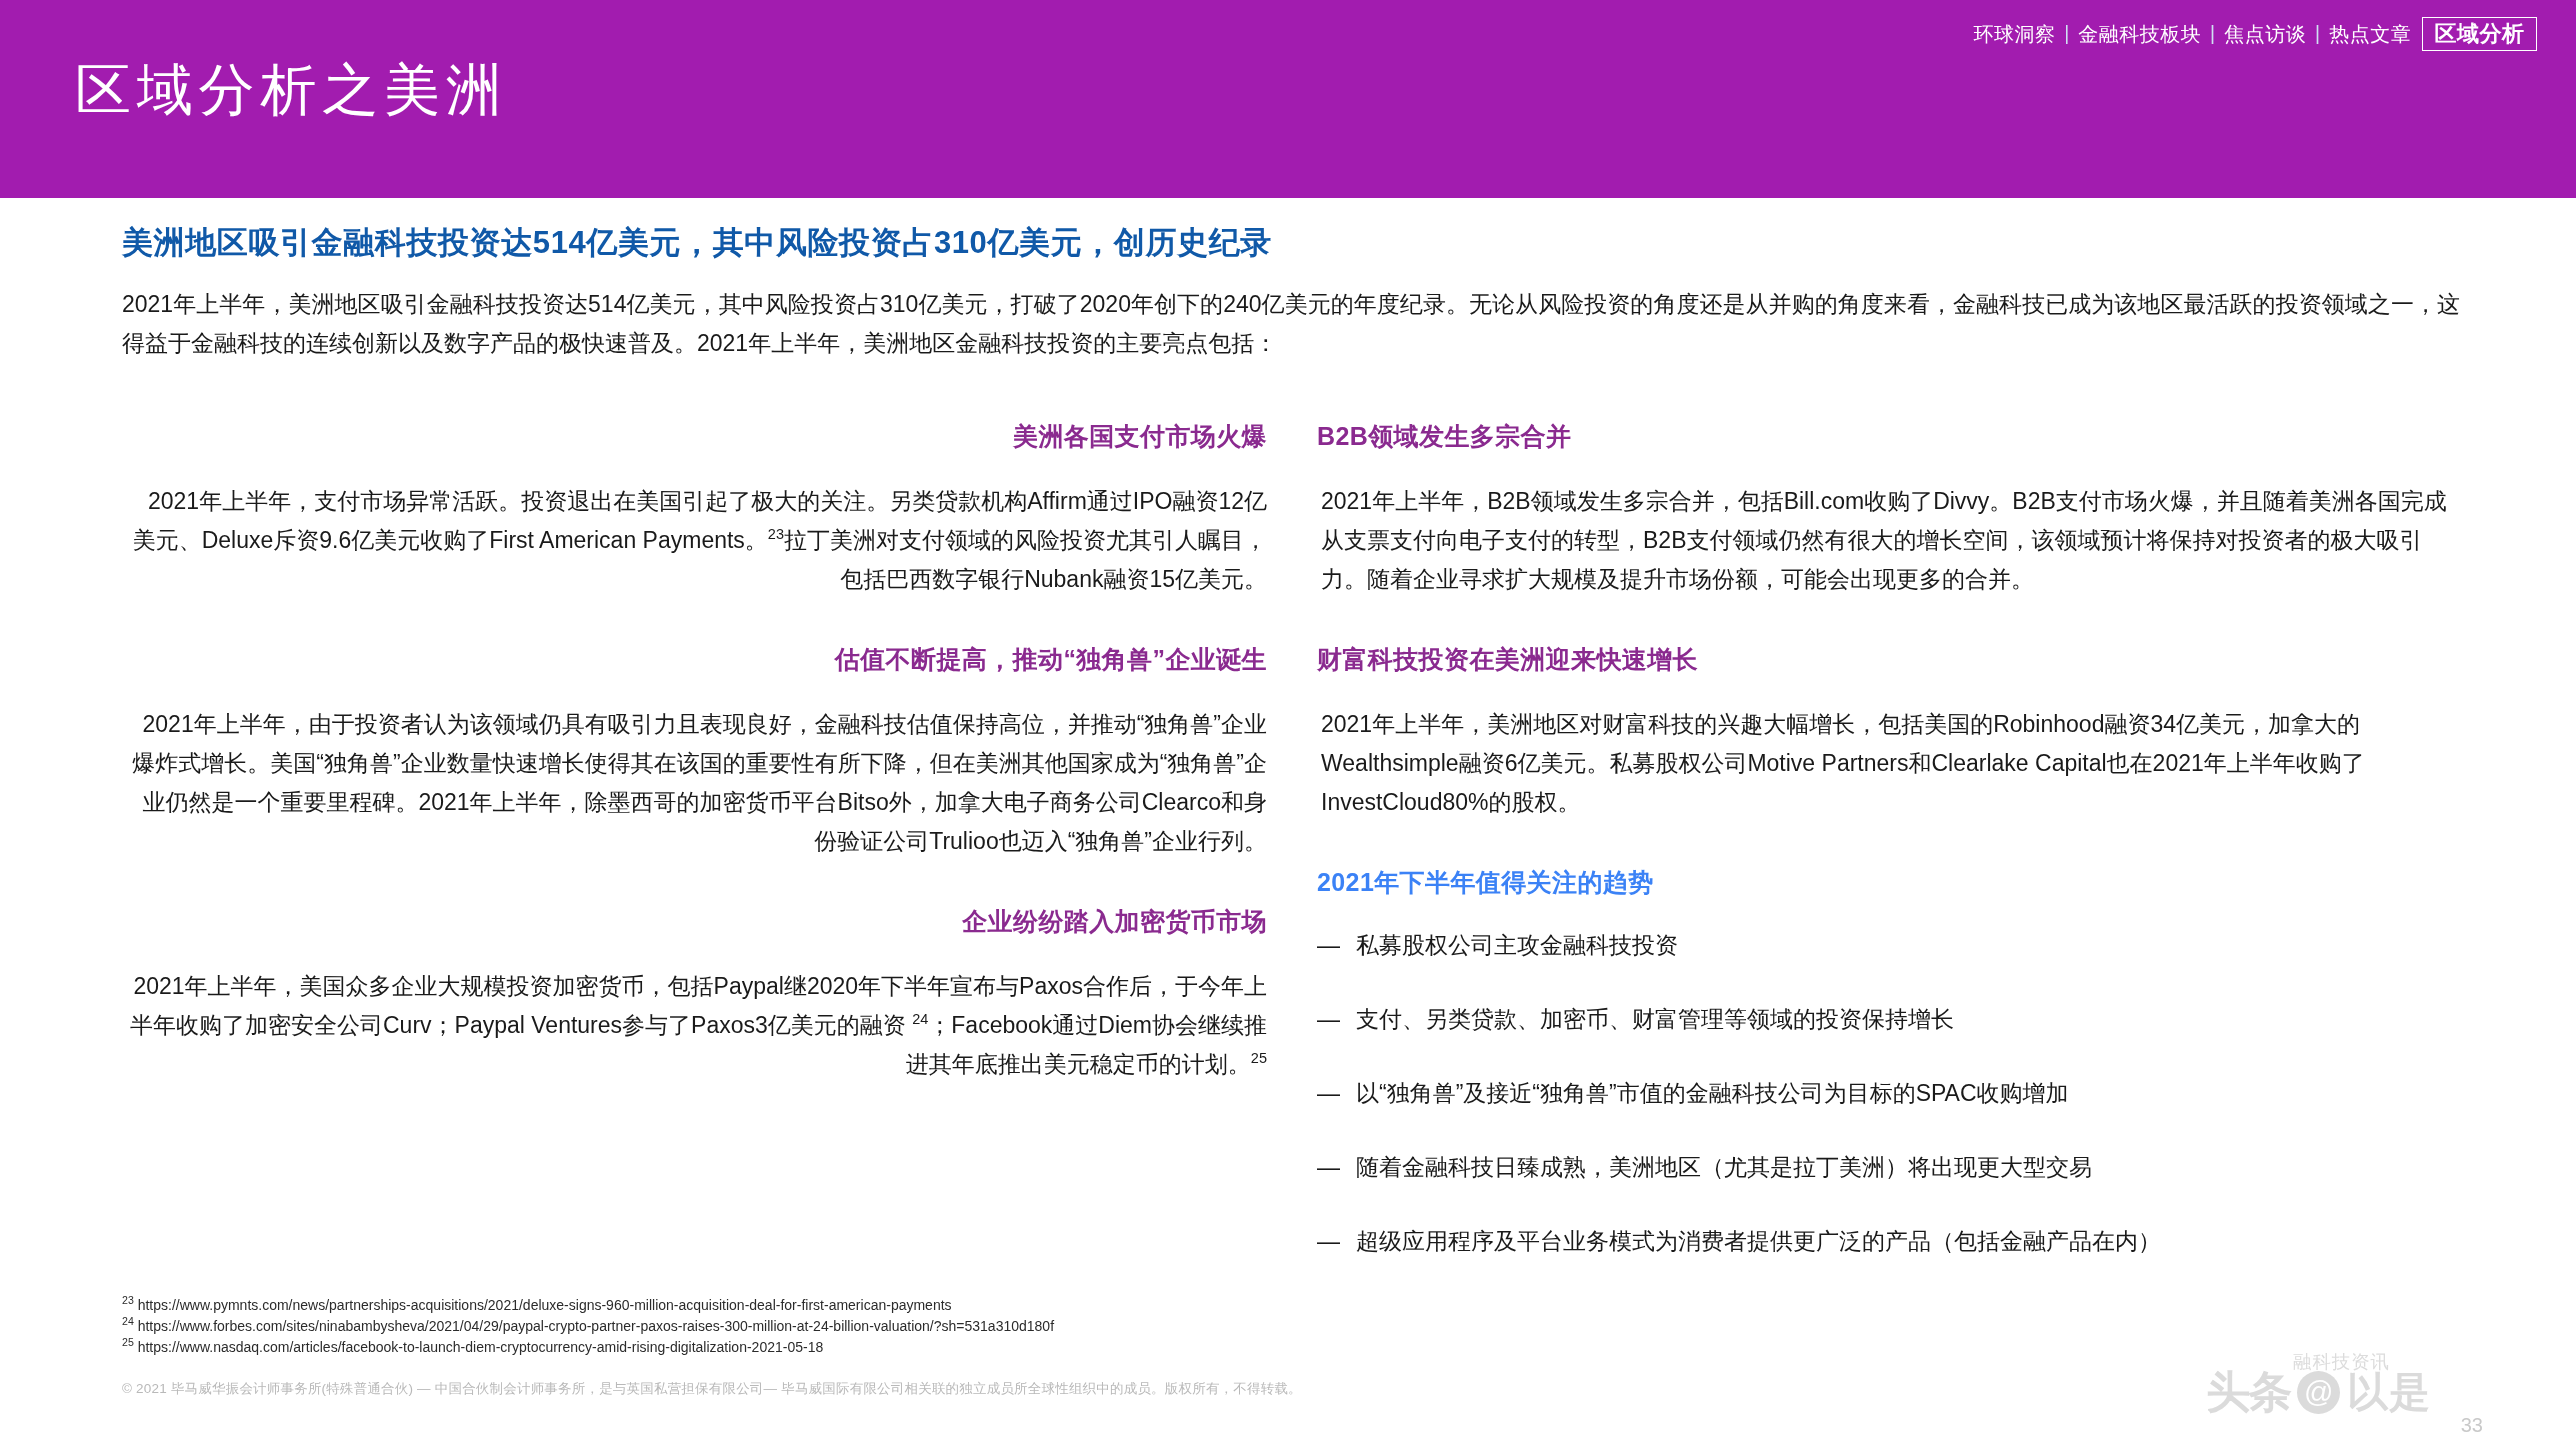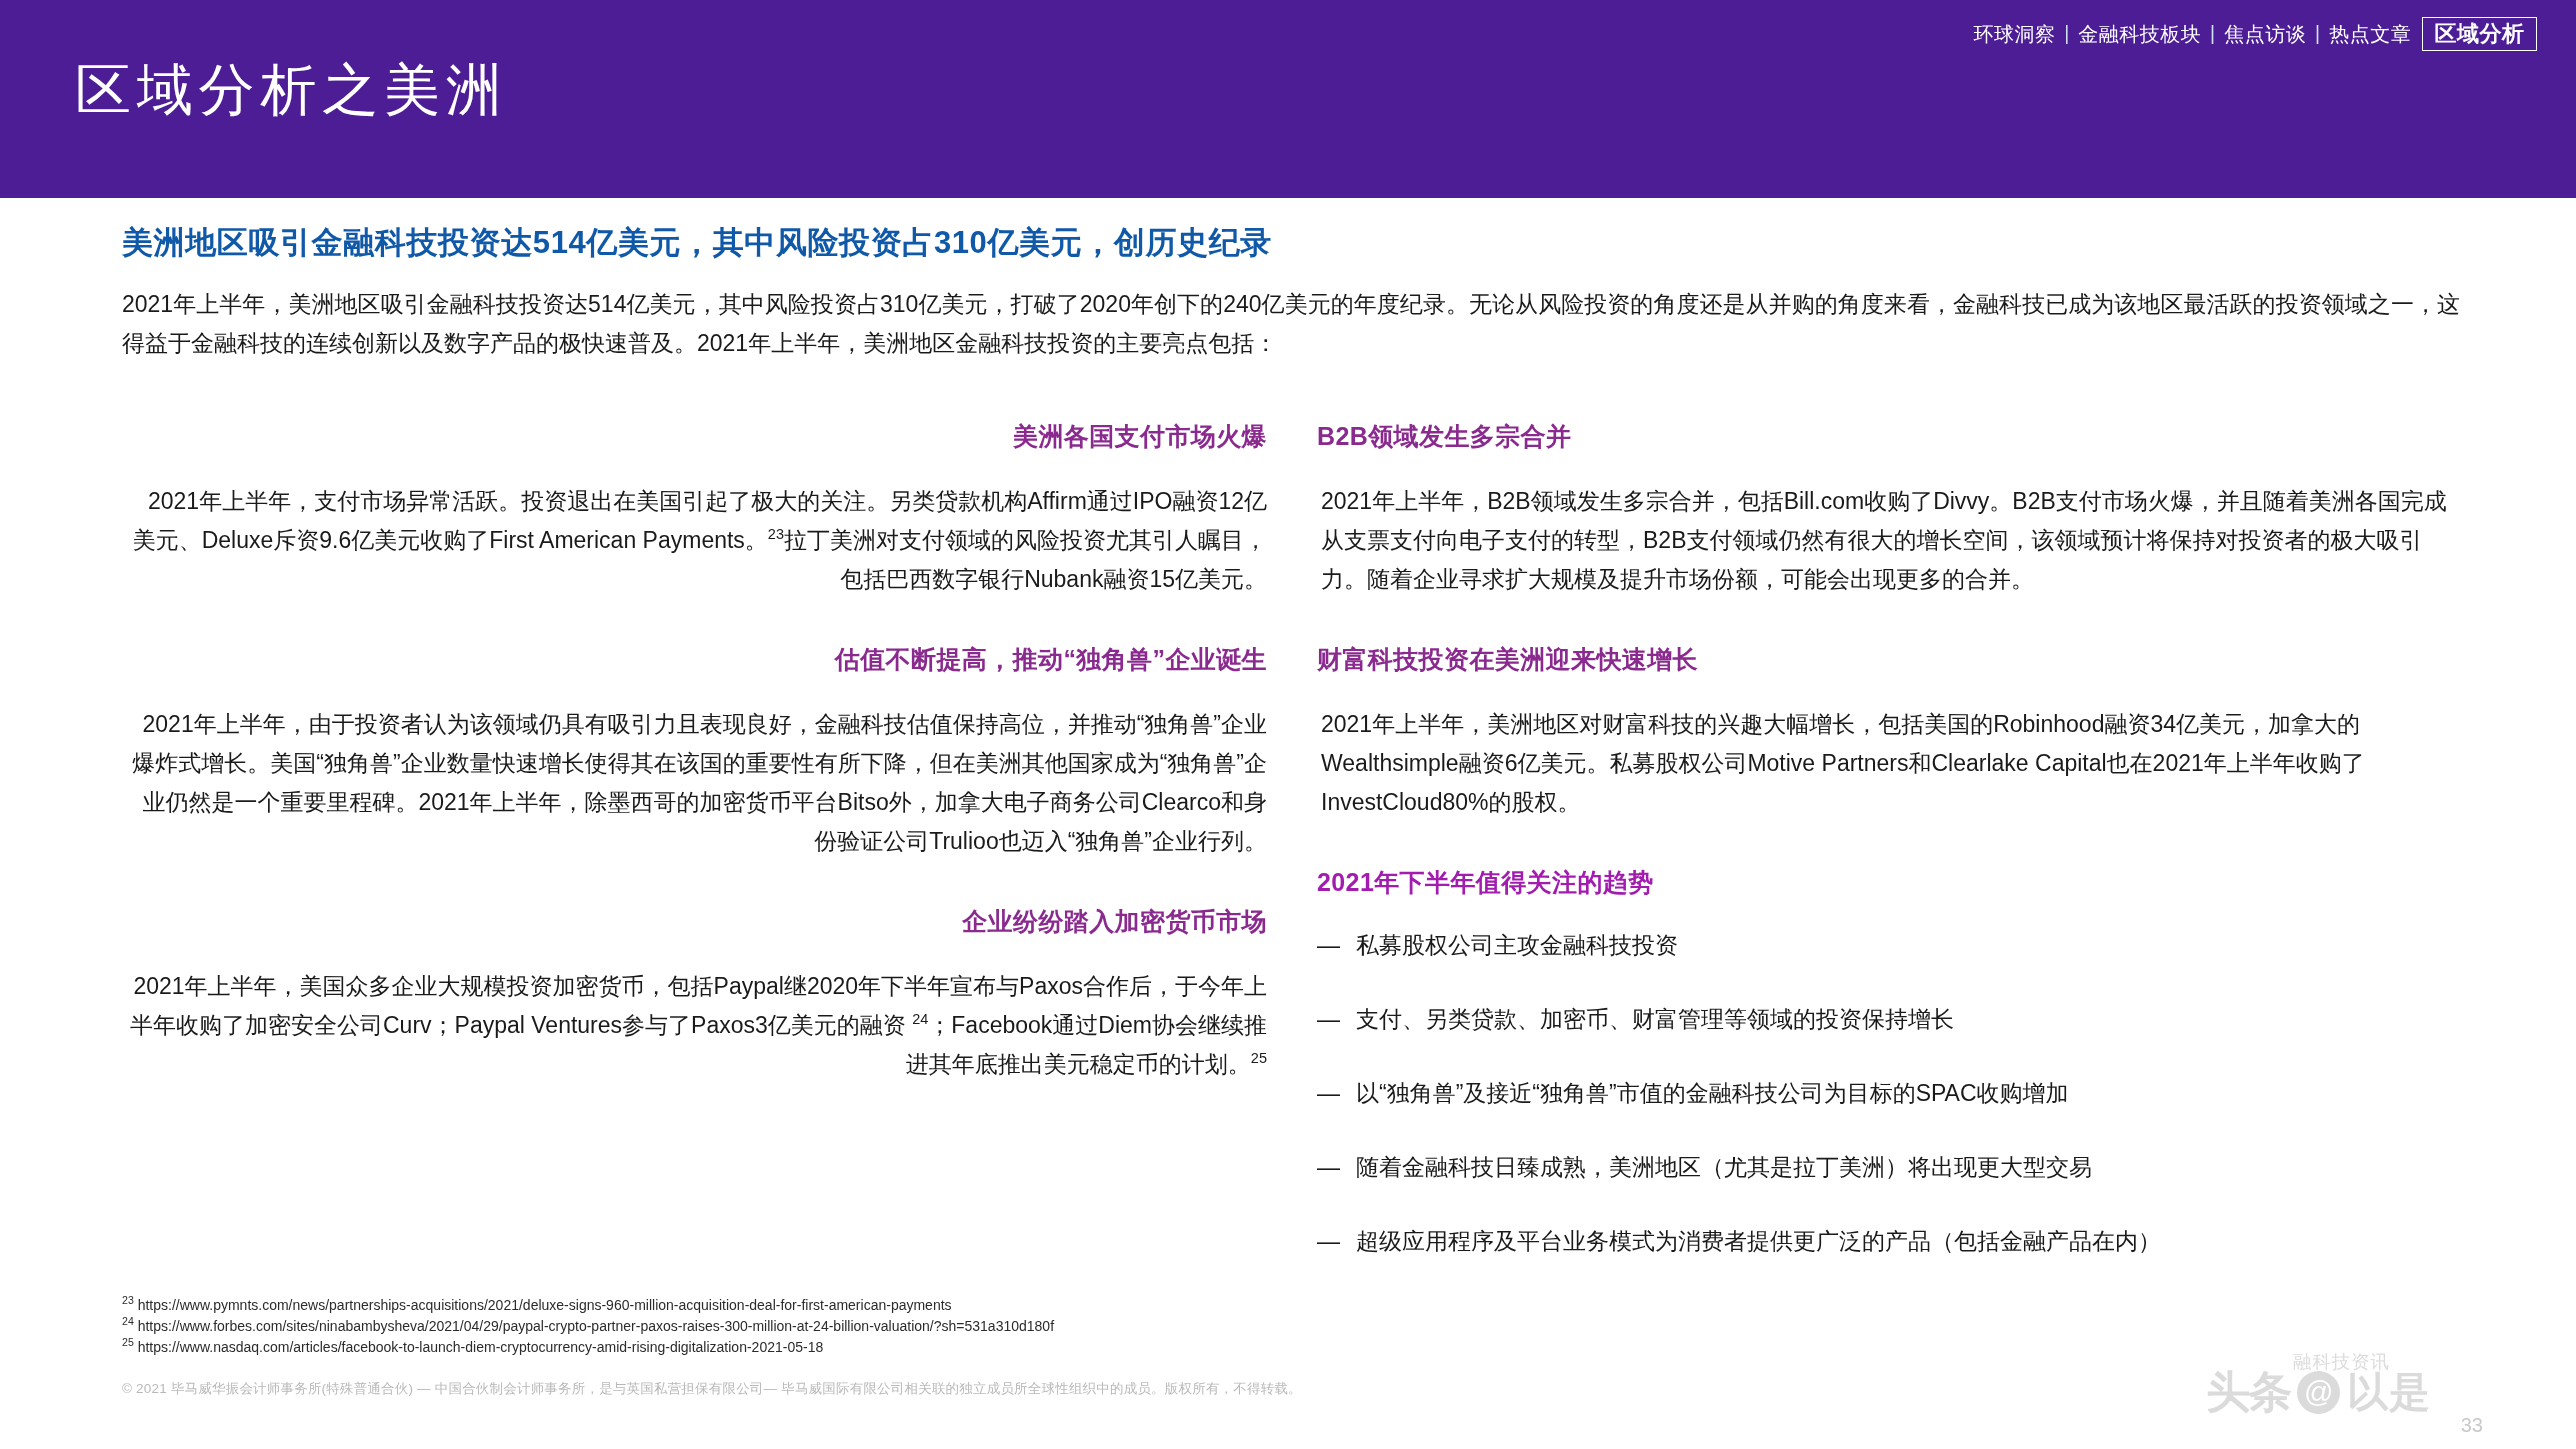--- a/index.html
+++ b/index.html
@@ -14,21 +14,21 @@
     position: relative;
     overflow: hidden;
   }
 
   
   #header-banner {
     position: absolute;
     left: 0; top: 0;
     width: 2576px;
     height: 198px;
-    background: #4c1d95;
+    background: #a21caf;
   }
   #nav-bar {
     position: absolute;
     right: 39px;
     top: 17.4px;
     display: flex;
     align-items: center;
     font-size: 20px;
     color: #ffffff;
     letter-spacing: 0.5px;
@@ -96,21 +96,21 @@
   #col-left  { left: 122px; text-align: right; }
   #col-right { left: 1317px; }
 
   .sub-heading {
     font-size: 25px;
     font-weight: bold;
     color: #8a2a8f;
     margin: 0 0 29px 0;
     letter-spacing: 0.4px;
   }
-  .sub-heading.purple-dark { color: #a21caf; }
+  .sub-heading.purple-dark { color: #3b82f6; }
 
   .body-text {
     font-size: 23px;
     line-height: 39px;
     color: #1a1a1a;
     margin: 0 0 44px 4px;
   }
   .body-text sup {
     font-size: 14.5px;
     vertical-align: super;

